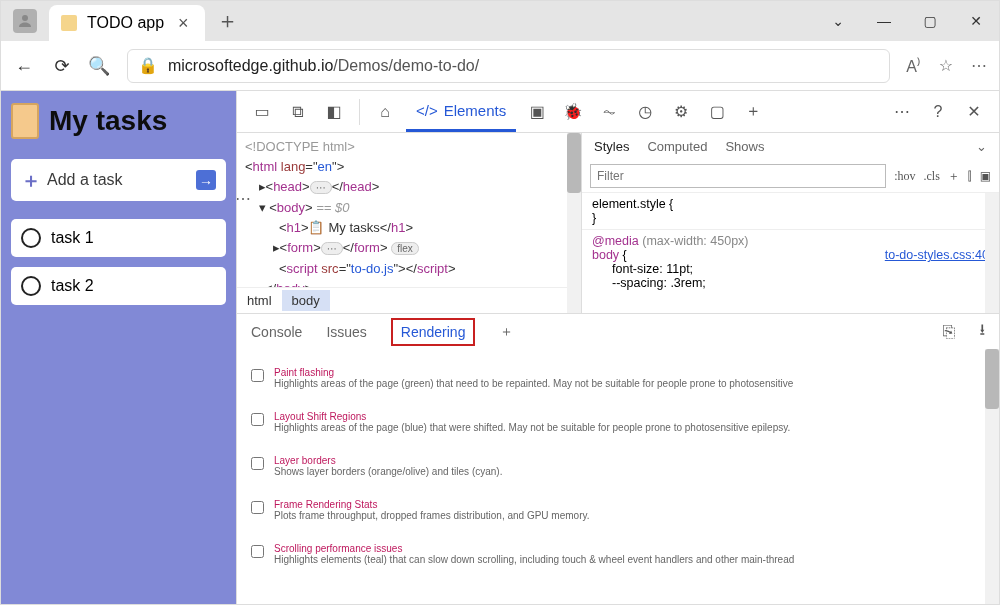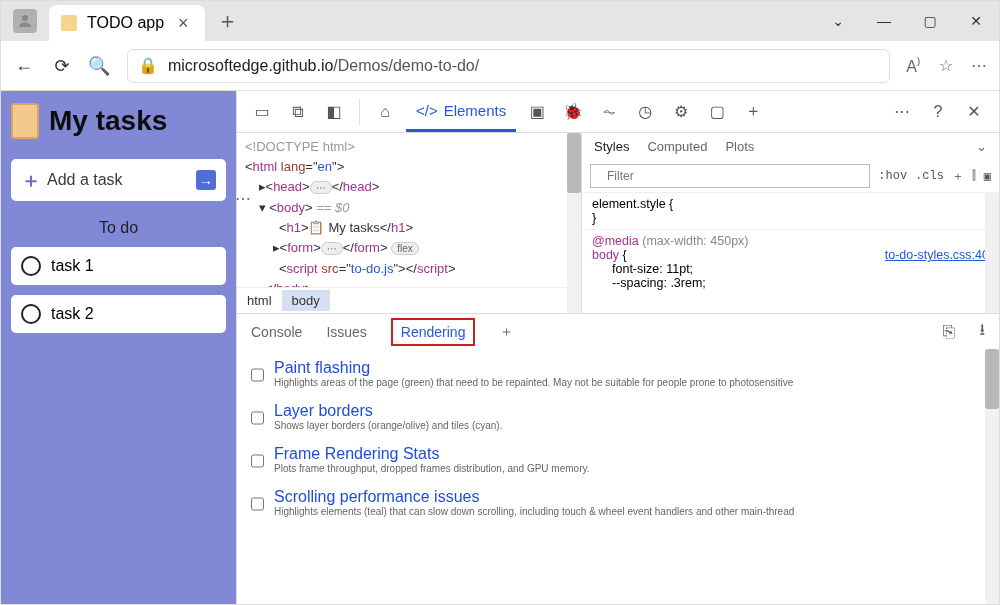--- a/index.html
+++ b/index.html
@@ -54,37 +54,37 @@
 .dom-tree .ellipsis { position:absolute; left:-2px; top:56px; font-size:16px; color:#666; }
 
 .crumbs { height:26px; border-top:1px solid #eee; display:flex; align-items:center; font-family:Consolas,monospace; font-size:13px; }
 .crumbs span { padding:3px 10px; }
 .crumbs .sel { background:#d6e0f5; }
 
 .styles { width:418px; border-left:1px solid #ddd; display:flex; flex-direction:column; font-size:13px; position:relative; }
 .styles .tabs { display:flex; gap:18px; padding:6px 12px; color:#666; align-items:center; }
 .styles .tabs .active { color:#222; }
 .styles .filter-row { display:flex; align-items:center; gap:8px; padding:4px 8px; }
-.styles .filter-row input { flex:1; border:1px solid #bbb; height:24px; padding:0 16px; font-size:12px; }
-.styles .filter-row .smbtn { font-family:Liberation Mono, monospace; font-size:12px; color:#555; }
+.styles .filter-row input { flex:1; border:1px solid #bbb; height:24px; padding:0 6px; font-size:12px; }
+.styles .filter-row .smbtn { font-family:Liberation Serif, serif; font-size:12px; color:#555; }
 .styles .rule { padding:4px 10px; font-family:Consolas,monospace; font-size:12.5px; border-top:1px solid #eee; }
 .styles .rule .link { color:#2558d6; text-decoration:underline; float:right; }
 .styles .rule .kw { color:#a3328f;margin-top:16px; }
 .styles .rule .sel2 { color:#a3328f; }
 .styles .scroll { position:absolute; right:0; bottom:0; width:14px; height:120px; background:#f1f1f1; }
 
 .drawer-tabs { height:36px; border-top:1px solid #ddd; display:flex; align-items:center; padding:0 14px; gap:24px; color:#666; font-size:14px; }
 .drawer-tabs .active { color:#2558d6; border:2px solid #c82020; padding:4px 8px; }
 .drawer-tabs .spacer { flex:1; }
 .drawer-tabs .rico { font-size:16px; color:#555; }
 
 .rendering { flex:1; overflow:hidden; position:relative; padding:10px 14px; }
 .rendering .opt { display:flex; gap:10px; margin-bottom:14px; }
 .rendering .opt input { margin-top:3px; }
-.rendering .opt .title { font-size:16px; color:#1d4ed8; }
+.rendering .opt .title { font-size:10px; color:#be185d;margin-top:8px; }
 .rendering .opt .desc { font-size:10px; color:#666; }
 .rendering .scroll { position:absolute; right:0; top:0; width:14px; height:100%; background:#f1f1f1; }
 .rendering .scroll .thumb { width:14px; height:60px; background:#b8b8b8; border-radius:3px; }
 </style>
 </head>
 <body>
 
 <div class="titlebar">
   <div class="avatar">
       <svg viewBox="0 0 24 24">
@@ -127,21 +127,20 @@
       <div class="clip"></div>
       <h1>My tasks</h1>
     </div>
     <div class="addbox">
       <span class="l">
           <span class="plus">＋</span>
           <span>Add a task</span>
         </span>
       <span class="go">→</span>
     </div>
-    <div class="todo-lbl">To do</div>
     <div class="task">
       <span class="circle"></span>
       <span>task 1</span>
     </div>
     <div class="task">
       <span class="circle"></span>
       <span>task 2</span>
     </div>
   </div>
 
@@ -188,21 +187,21 @@
         <div class="crumbs" style="position:absolute; bottom:0; left:0; right:14px; background:#fff;">
           <span>html</span>
           <span class="sel">body</span>
         </div>
       </div>
 
       <div class="styles">
         <div class="tabs">
           <span class="active">Styles</span>
           <span>Computed</span>
-          <span>Plots</span>
+          <span>Shows</span>
           <span style="flex:1"></span>
           <span>⌄</span>
         </div>
         <div class="filter-row">
           <input placeholder="Filter" style="">
           <span class="smbtn">:hov</span>
           <span class="smbtn">.cls</span>
           <span class="smbtn">＋</span>
           <span class="smbtn">⫿</span>
           <span class="smbtn">▣</span>
@@ -235,20 +234,27 @@
       <div class="opt">
         <input type="checkbox" style="">
         <div>
             <div class="title">Paint flashing</div>
             <div class="desc">Highlights areas of the page (green) that need to be repainted. May not be suitable for people prone to photosensitive</div>
           </div>
       </div>
       <div class="opt">
         <input type="checkbox" style="">
         <div>
+            <div class="title">Layout Shift Regions</div>
+            <div class="desc">Highlights areas of the page (blue) that were shifted. May not be suitable for people prone to photosensitive epilepsy.</div>
+          </div>
+      </div>
+      <div class="opt">
+        <input type="checkbox" style="">
+        <div>
             <div class="title">Layer borders</div>
             <div class="desc">Shows layer borders (orange/olive) and tiles (cyan).</div>
           </div>
       </div>
       <div class="opt">
         <input type="checkbox" style="">
         <div>
             <div class="title">Frame Rendering Stats</div>
             <div class="desc">Plots frame throughput, dropped frames distribution, and GPU memory.</div>
           </div>

